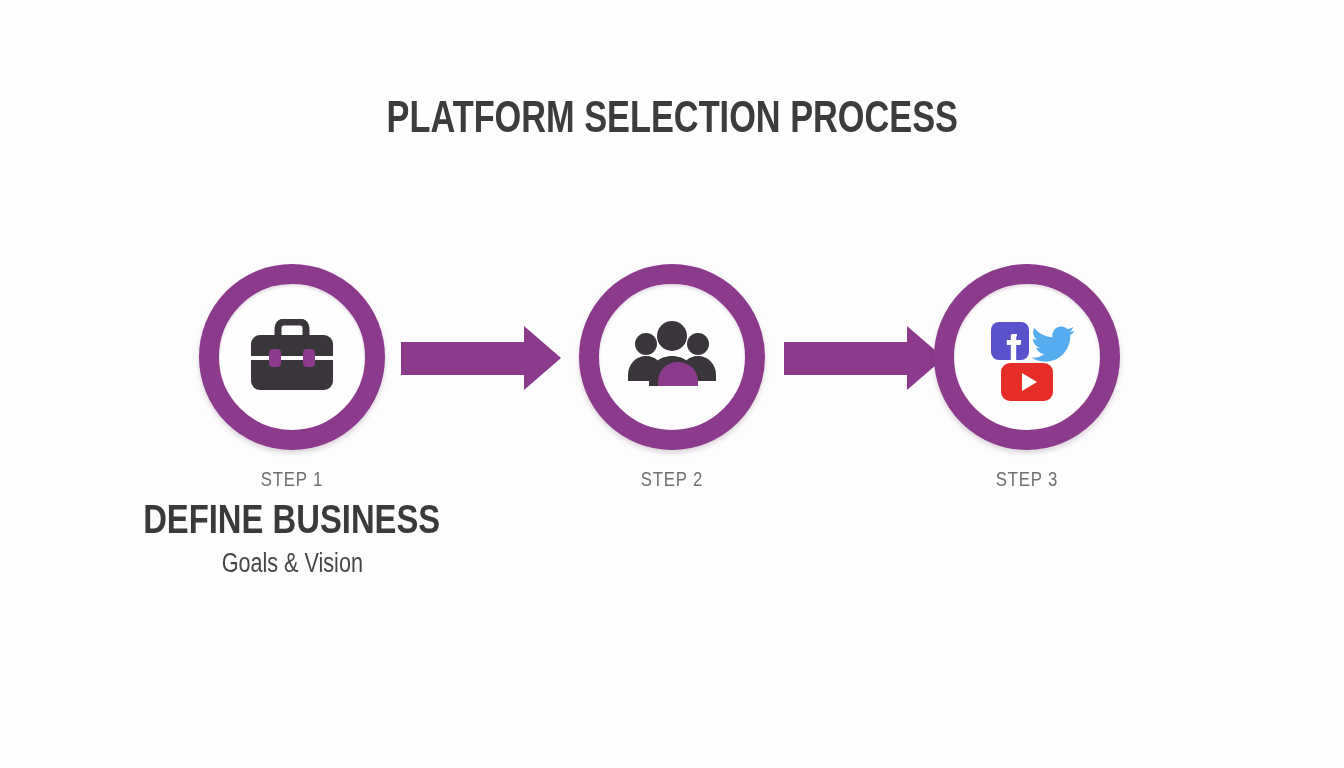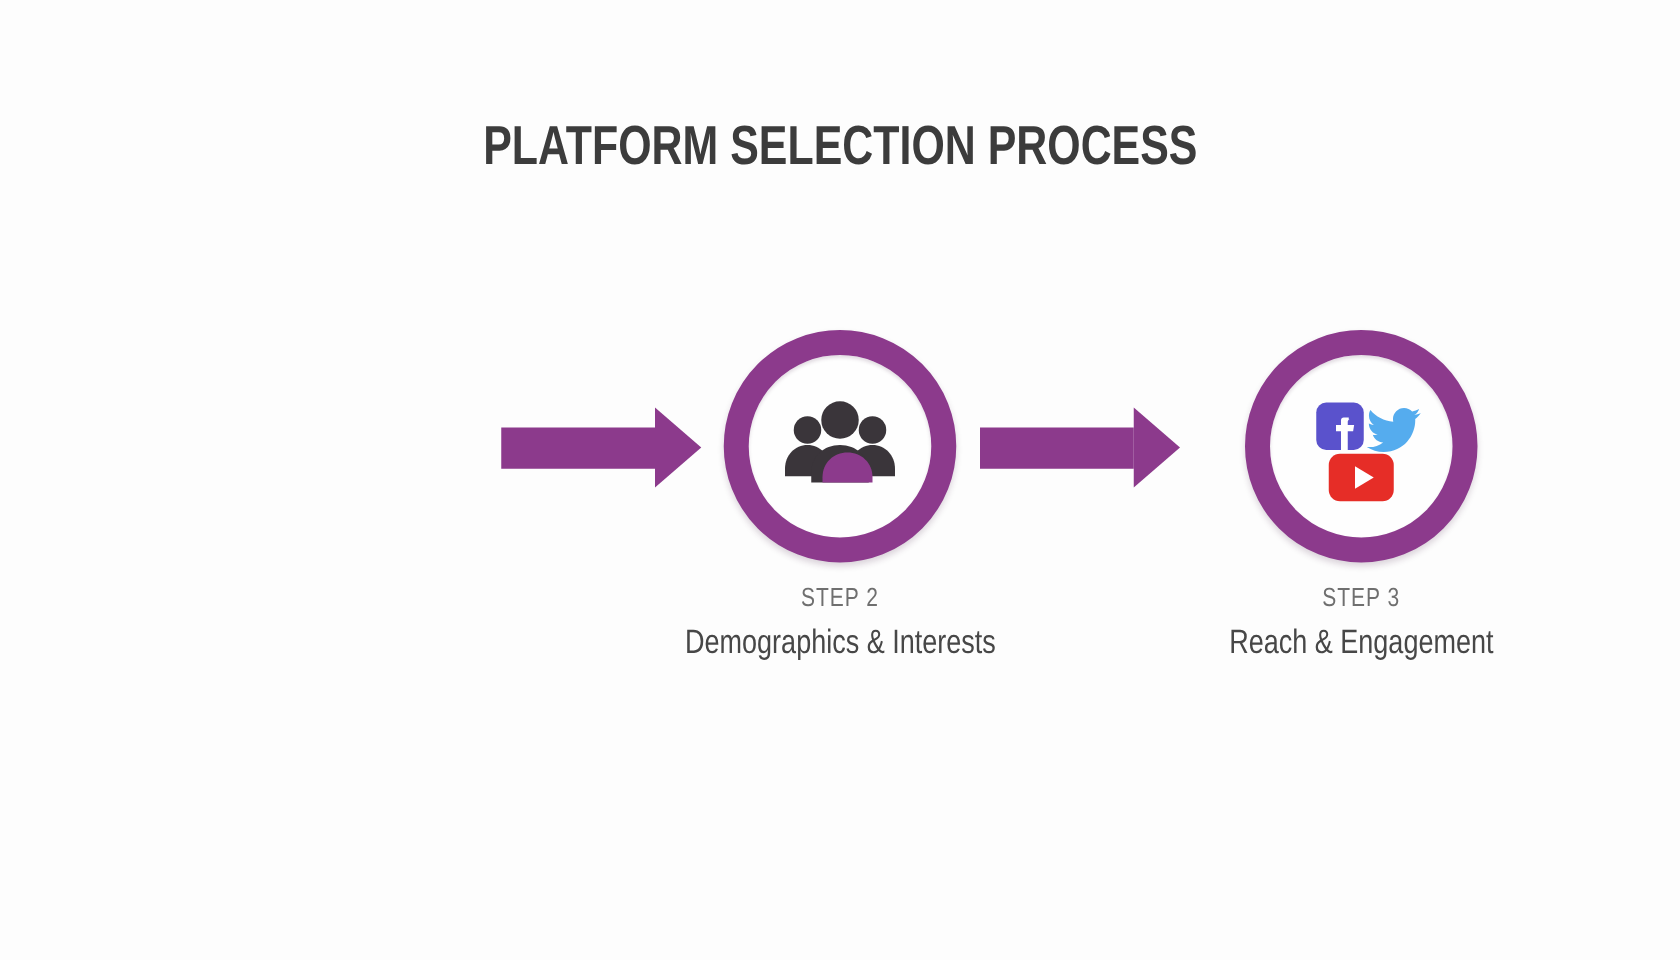--- a/index.html
+++ b/index.html
@@ -33,21 +33,21 @@
   }
   
   .step {
     position: absolute;
     top: 264px;
     width: 380px;
     text-align: center;
   }
   .step-1 { left: 102px; }
   .step-2 { left: 482px; }
-  .step-3 { left: 899px; }
+  .step-3 { left: 837px; }
 
   .circle {
     position: relative;
     width: 186px; height: 186px;
     margin: 0 auto;
     border: 20px solid #8c3a8c;
     border-radius: 50%;
     background: #fefefe;
     box-shadow: 0 3px 5px rgba(60,20,60,0.18), inset 0 2px 3px rgba(60,20,60,0.15);
     display: flex;
@@ -134,20 +134,42 @@
 </style>
 </head>
 <body>
 
 <div class="canvas">
 
   <h1 class="main-title">
     <span class="squeeze">PLATFORM SELECTION PROCESS</span>
   </h1>
 
+  <div class="step step-1">
+    <div class="circle">
+      <span>
+        <svg width="84" height="72" viewBox="0 0 84 72">
+          <rect x="28" y="3" width="28" height="20" rx="6" fill="none" stroke="#3a353a" stroke-width="7"></rect>
+          <rect x="1" y="16" width="82" height="55" rx="9" fill="#3a353a"></rect>
+          <rect x="1" y="37" width="82" height="4" fill="#fefefe"></rect>
+          <rect x="19" y="30" width="12" height="18" rx="4" fill="#8c3a8c"></rect>
+          <rect x="53" y="30" width="12" height="18" rx="4" fill="#8c3a8c"></rect>
+        </svg>
+      </span>
+    </div>
+    <div class="step-label">
+      <span class="squeeze">STEP 1</span>
+    </div>
+    <div class="step-title">
+      <span class="squeeze">DEFINE BUSINESS</span>
+    </div>
+    <div class="step-subtitle">
+      <span class="squeeze">Goals &amp; Vision</span>
+    </div>
+  </div>
 
   <div class="arrow arrow-1">
     <div class="shaft"></div>
     <div class="head"></div>
   </div>
 
   <div class="step step-2">
     <div class="circle">
       <span>
         <svg width="92" height="72" viewBox="0 0 92 72">
@@ -156,23 +178,20 @@
           <path d="M2 62 v-6 c0-11 8-19 18-19 c10 0 18 8 18 19 v6 z" fill="#3a353a"></path>
           <path d="M54 62 v-6 c0-11 8-19 18-19 c10 0 18 8 18 19 v6 z" fill="#3a353a"></path>
           <path d="M23 67 v-8 c0-13 10-22 23-22 c13 0 23 9 23 22 v8 z" fill="#3a353a"></path>
           <path d="M32 67 v-4 c0-12 9-20 20-20 c11 0 20 8 20 20 v4 z" fill="#8c3a8c"></path>
           <circle cx="46" cy="17" r="15" fill="#3a353a"></circle>
         </svg>
       </span>
     </div>
     <div class="step-label">
       <span class="squeeze">STEP 2</span>
-    </div>
-    <div class="step-subtitle">
-      <span class="squeeze">Demographics &amp; Interests</span>
     </div>
   </div>
 
   <div class="arrow arrow-2">
     <div class="shaft"></div>
     <div class="head"></div>
   </div>
 
   <div class="step step-3">
     <div class="circle">
@@ -188,18 +207,15 @@
           </svg>
         </div>
         <div class="yt-box">
           <div class="play"></div>
         </div>
       </div>
     </div>
     <div class="step-label">
       <span class="squeeze">STEP 3</span>
     </div>
-    <div class="step-subtitle">
-      <span class="squeeze">Reach &amp; Engagement</span>
-    </div>
   </div>
 
 </div>
 
 </body></html>

